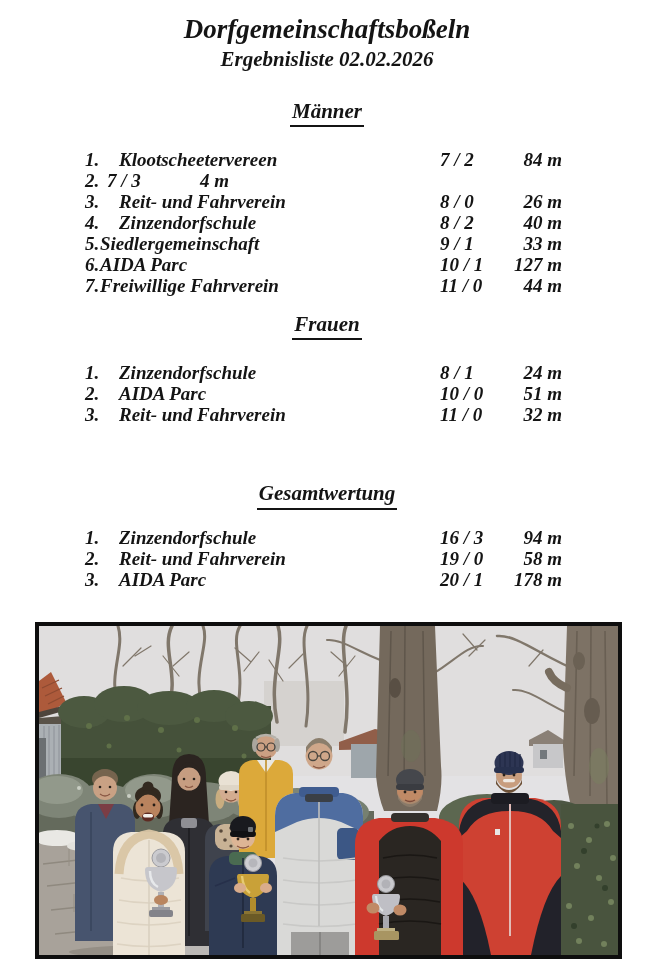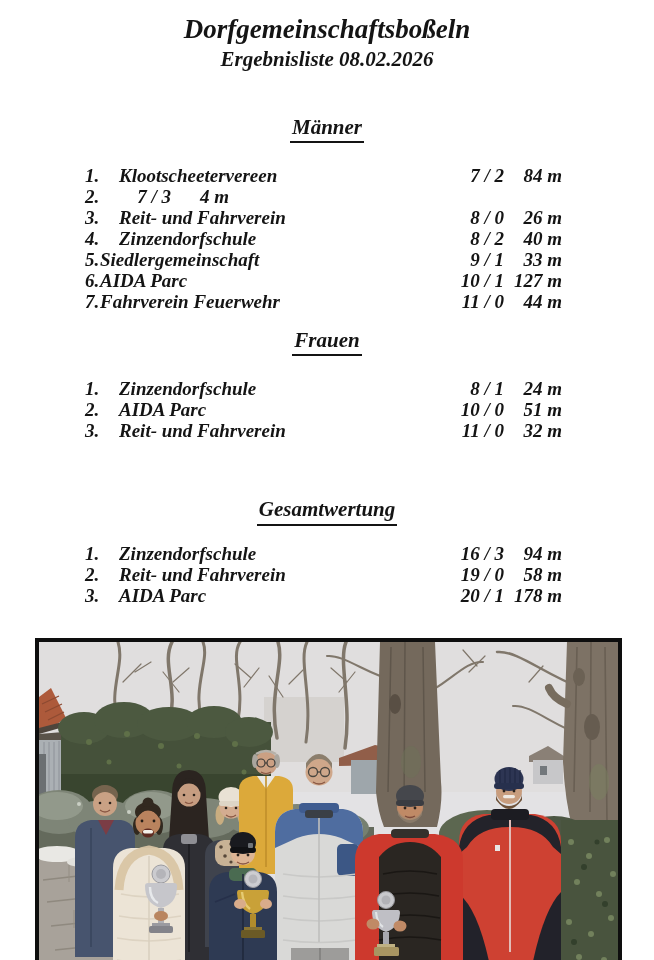--- a/index.html
+++ b/index.html
@@ -8,43 +8,43 @@
     font-family:"Liberation Serif","DejaVu Serif",serif;
     font-style:italic;font-weight:bold;color:#141414;
     -webkit-font-smoothing:antialiased;
   }
   .page{position:relative;width:654px;height:960px;background:#fff;}
   h1.doc-title{font-size:27px;line-height:1.15;text-align:center;margin:14px 0 0;}
   h2.doc-subtitle{font-size:21px;line-height:1.15;text-align:center;margin:2px 0 0;}
   section{margin:0;}
   h3.sec{ text-align:center;margin:0;font-size:21px;line-height:1.15;}
   h3.sec .hd{display:inline-block;border-bottom:2.5px solid #141414;padding:0 2px 2px;}
-  .s1 h3.sec{margin-top:44px;}
+  .s1 h3.sec{margin-top:28px;}
   .s2 h3.sec{margin-top:16px;}
   .s3 h3.sec{margin-top:56px;}
   .list{margin-left:85px;width:477px;font-size:19px;line-height:21px;}
   .s1 .list{margin-top:22px;}
   .s2 .list{margin-top:22px;}
   .s3 .list{margin-top:17px;}
   .row{display:flex;}
   .rank{width:22px;flex:0 0 auto;}
   .team{flex:1 1 auto;white-space:nowrap;margin-left:12px;}
   .row.tight .team{margin-left:-7px;}
-  .score{width:64px;flex:0 0 auto;text-align:right;white-space:nowrap;}
+  .score{width:64px;flex:0 0 auto;text-align:left;white-space:nowrap;}
   .dist{width:58px;flex:0 0 auto;text-align:right;white-space:nowrap;}
   figure.photo{margin:32px 0 0 35px;width:579px;height:329px;border:4px solid #0e0e0e;background:#e3e2e4;}
   figure.photo svg{display:block;width:579px;height:329px;}
 </style>
 </head>
 <body>
 
 <div class="page">
 
   <h1 class="doc-title">Dorfgemeinschaftsboßeln</h1>
-  <h2 class="doc-subtitle">Ergebnisliste 08.02.2026</h2>
+  <h2 class="doc-subtitle">Ergebnisliste 02.02.2026</h2>
 
   <section class="s1">
     <h3 class="sec"><span class="hd">Männer</span></h3>
     <div class="list">
       <div class="row">
           <span class="rank">1.</span>
           <span class="team">Klootscheetervereen</span>
           <span class="score">7 / 2</span>
           <span class="dist">84 m</span>
         </div>
@@ -72,21 +72,21 @@
           <span class="dist">33 m</span>
         </div>
       <div class="row tight">
           <span class="rank">6.</span>
           <span class="team">AIDA Parc</span>
           <span class="score">10 / 1</span>
           <span class="dist">127 m</span>
         </div>
       <div class="row tight">
           <span class="rank">7.</span>
-          <span class="team">Fahrverein Feuerwehr</span>
+          <span class="team">Freiwillige Fahrverein</span>
           <span class="score">11 / 0</span>
           <span class="dist">44 m</span>
         </div>
     </div>
   </section>
 
   <section class="s2">
     <h3 class="sec"><span class="hd">Frauen</span></h3>
     <div class="list">
       <div class="row">

